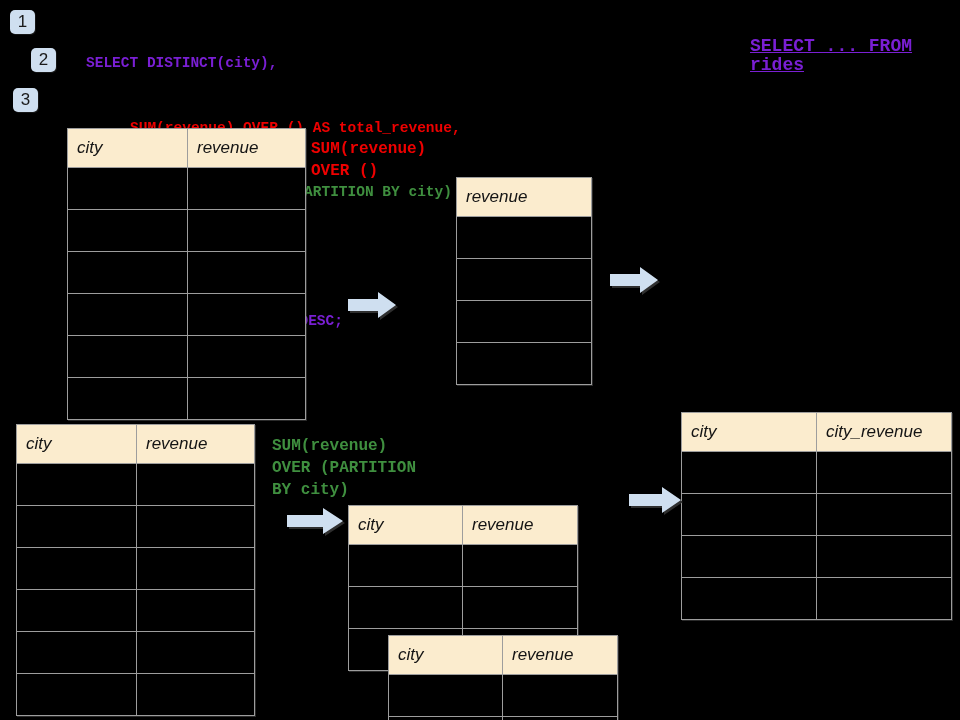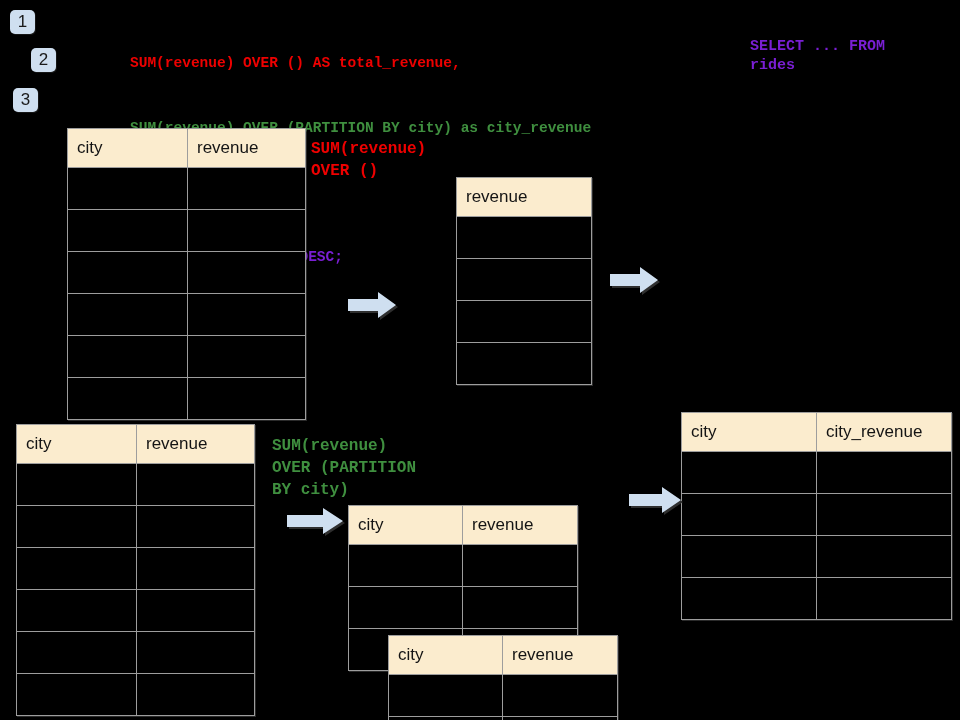--- a/index.html
+++ b/index.html
@@ -48,38 +48,40 @@
     position: absolute;
     font-family: "Liberation Mono", "DejaVu Sans Mono", monospace;
     font-size: 16px;
     font-weight: bold;
     line-height: 22px;
     white-space: pre;
   }
   .annot-small {
     position: absolute;
     font-family: "Liberation Mono", "DejaVu Sans Mono", monospace;
-    font-size: 15px;
+    font-size: 18px;
     font-weight: bold;
     line-height: 19px;
     white-space: pre;
+    text-decoration: underline;
   }
 
   
   .tbl {
     position: absolute;
     border-collapse: collapse;
     table-layout: fixed;
     background: #000000;
     box-shadow: 1px 1px 0 rgba(120,120,120,0.35);
   }
   .tbl th, .tbl td {
     border: 1px solid #9d9d9d;
     padding: 0;
     margin: 16px;
+    font-style: italic;
   }
   .tbl th {
     background: #fbecce;
     color: #141414;
     font-family: "Liberation Sans", sans-serif;
     font-size: 17px;
     font-weight: normal;
     text-align: left;
     padding-left: 9px;
     height: 39px;
@@ -100,20 +102,21 @@
 </head>
 <body>
 
 <div id="canvas">
 
   <div class="badge" style="left:10px; top:10px;">1</div>
   <div class="badge" style="left:31px; top:48px;">2</div>
   <div class="badge" style="left:13px; top:88px;">3</div>
 
   <div class="code" style="left:86px; top:10px;">
+    <div class="code-line" style="color:#7a1fd4;">SELECT DISTINCT(city),</div>
     <div class="code-line" style="color:#ee0000; padding-left:44px;">SUM(revenue) OVER () AS total_revenue,</div>
     <div class="code-line" style="color:#3f8f3f; padding-left:44px;">SUM(revenue) OVER (PARTITION BY city) as city_revenue</div>
     <div class="code-line" style="color:#7a1fd4; padding-left:22px;">FROM rides</div>
     <div class="code-line" style="color:#7a1fd4; padding-left:22px;">ORDER by city_revenue DESC;</div>
   </div>
 
   <div class="annot-small" style="left:750px; top:37px; color:#7a1fd4;">SELECT ... FROM
 rides</div>
 
   <div class="annot" style="left:311px; top:138px; color:#ee0000;">SUM(revenue)

